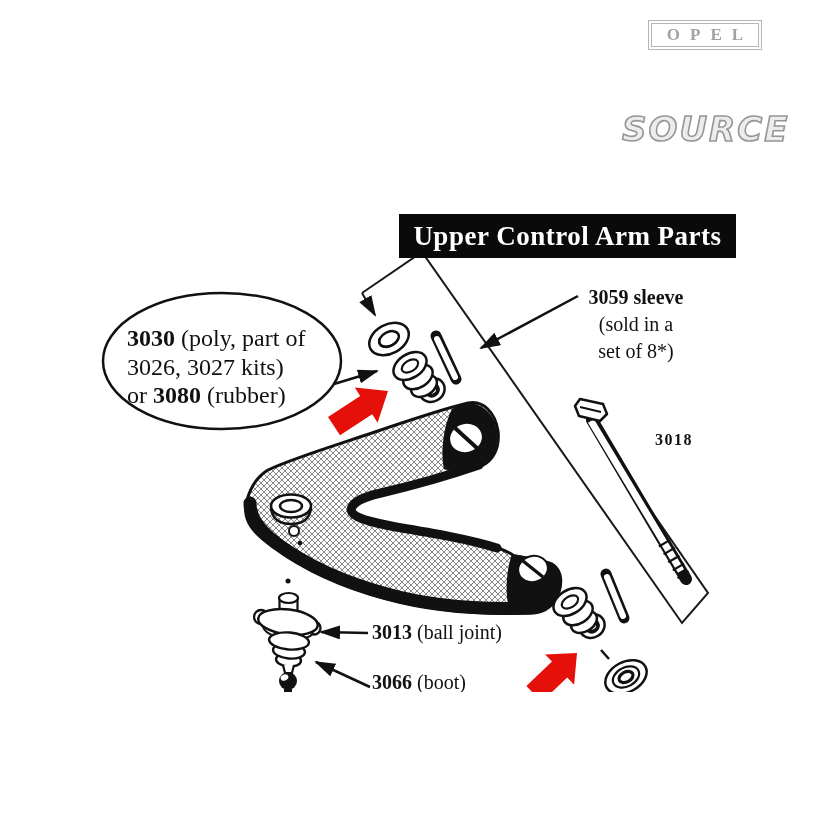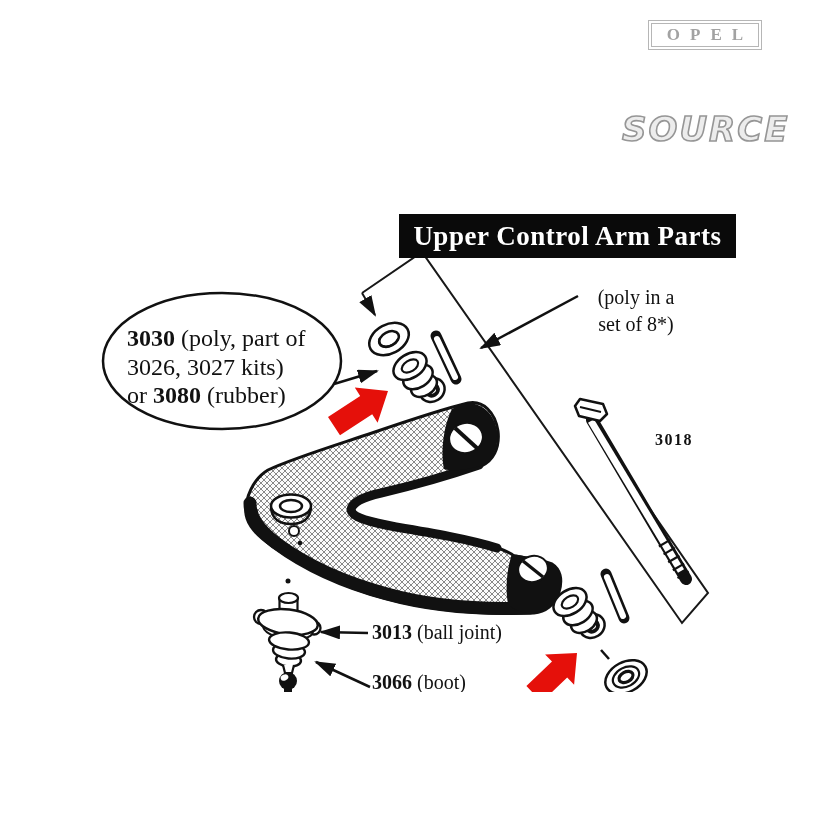--- a/index.html
+++ b/index.html
@@ -201,21 +201,22 @@
     <span>Upper Control Arm Parts</span>
   </div>
 
   <div class="abs balloon-text">
     <div><span class="b">3030</span><span> (poly, part of</span></div>
     <div>3026, 3027 kits)</div>
     <div><span>or </span><span class="b">3080</span><span> (rubber)</span></div>
   </div>
 
   <div class="abs sleeve-lbl">
-    <div>(poly in a</div>
+    <div class="b">3059 sleeve</div>
+    <div>(sold in a</div>
     <div>set of 8*)</div>
   </div>
 
   <div class="abs bolt-lbl">3018</div>
 
   <div class="abs lbl balljoint-lbl">
     <span class="b">3013</span><span> (ball joint)</span>
   </div>
 
   <div class="abs lbl boot-lbl">

